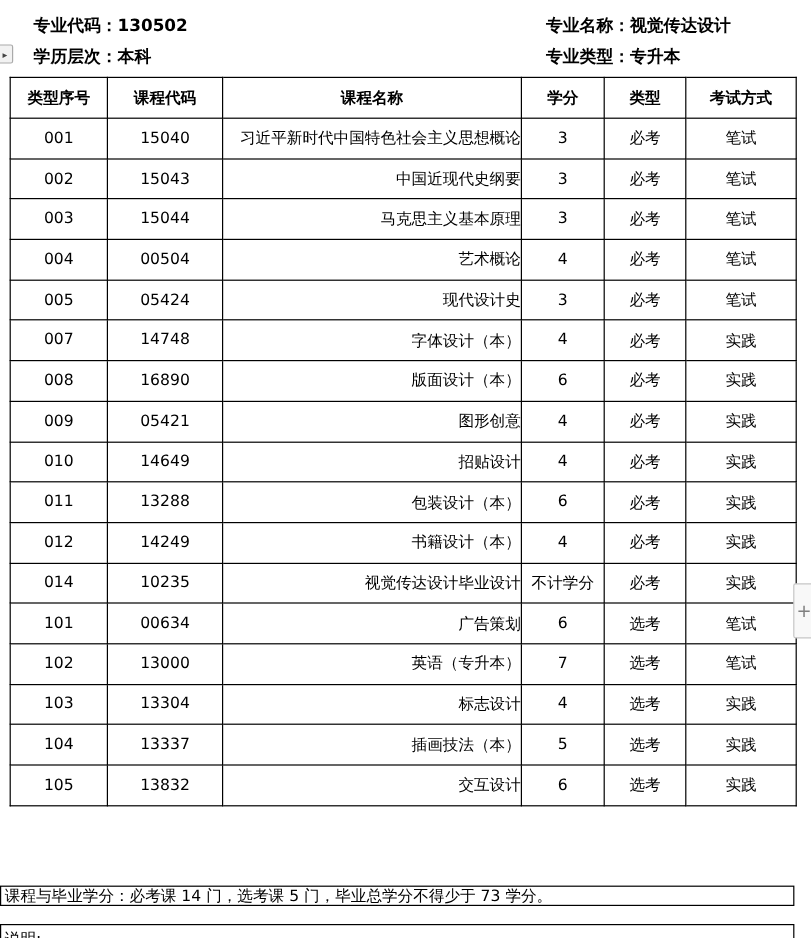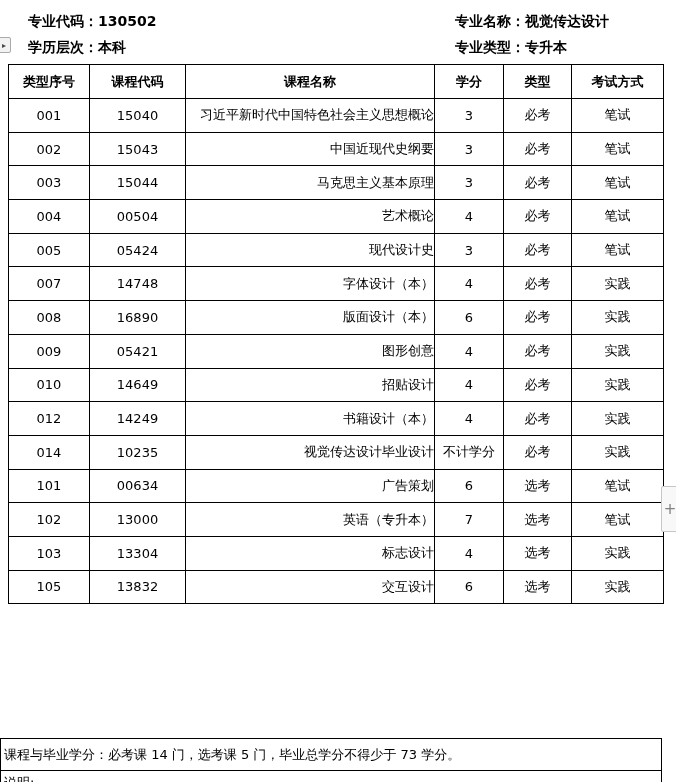--- a/index.html
+++ b/index.html
@@ -44,21 +44,21 @@
     white-space: nowrap;
     font-weight: normal;
     background: #ffffff;
   }
   .course-table th { font-weight: bold; height: 33px; }
   .course-table td { height: 32.7px; }
   .course-table td.course-name { text-align: right; padding-left: 2px; }
   .summary-row {
     position: absolute;
     left: 0; top: 738px;
-    width: 662px; height: 33px;
+    width: 662px; height: 17px;
     border: 1px solid #000000;
     box-sizing: border-box;
     display: flex; align-items: center;
     font-size: 13px;
     padding-left: 3px;
     background: #ffffff;
   }
   .notes-row {
     position: absolute;
     left: 0; top: 770px;
@@ -187,20 +187,28 @@
       </tr>
       <tr>
         <td>010</td>
         <td>14649</td>
         <td class="course-name">招贴设计</td>
         <td>4</td>
         <td>必考</td>
         <td>实践</td>
       </tr>
       <tr>
+        <td>011</td>
+        <td>13288</td>
+        <td class="course-name">包装设计（本）</td>
+        <td>6</td>
+        <td>必考</td>
+        <td>实践</td>
+      </tr>
+      <tr>
         <td>012</td>
         <td>14249</td>
         <td class="course-name">书籍设计（本）</td>
         <td>4</td>
         <td>必考</td>
         <td>实践</td>
       </tr>
       <tr>
         <td>014</td>
         <td>10235</td>
@@ -227,20 +235,28 @@
       </tr>
       <tr>
         <td>103</td>
         <td>13304</td>
         <td class="course-name">标志设计</td>
         <td>4</td>
         <td>选考</td>
         <td>实践</td>
       </tr>
       <tr>
+        <td>104</td>
+        <td>13337</td>
+        <td class="course-name">插画技法（本）</td>
+        <td>5</td>
+        <td>选考</td>
+        <td>实践</td>
+      </tr>
+      <tr>
         <td>105</td>
         <td>13832</td>
         <td class="course-name">交互设计</td>
         <td>6</td>
         <td>选考</td>
         <td>实践</td>
       </tr>
     </tbody>
 </table>
 

